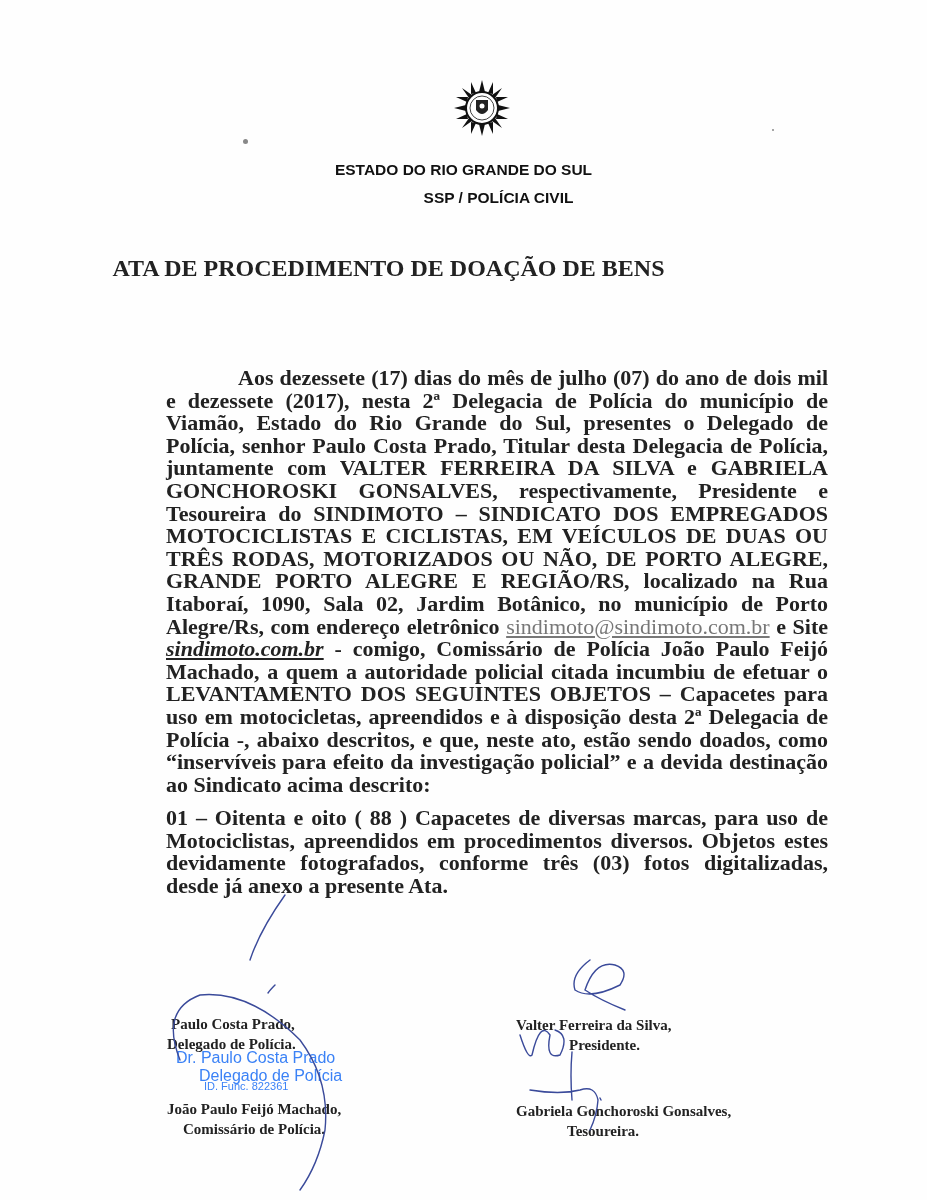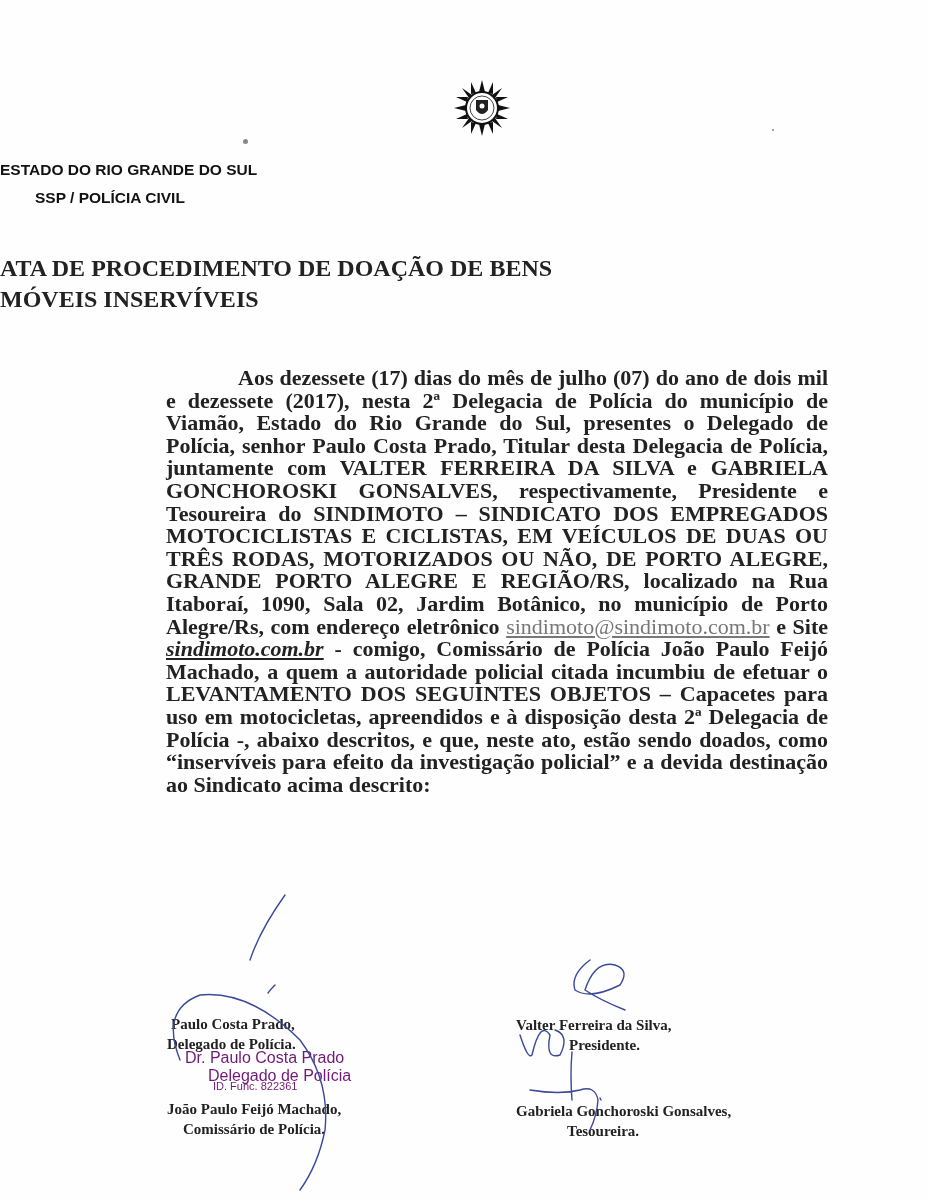--- a/index.html
+++ b/index.html
@@ -1,31 +1,31 @@
 <!DOCTYPE html>
 <html><head>
 <meta charset="utf-8">
 <style>
   html, body { margin: 0; padding: 0; background: #ffffff; }
   body { width: 927px; height: 1200px; position: relative; overflow: hidden; font-family: "Liberation Serif", serif; color: #1a1a1a; }
   .page { position: absolute; left: 0; top: 0; width: 927px; height: 1200px; background: #fefefe; }
   .speck { position: absolute; border-radius: 50%; background: #888; }
   .emblem { position: absolute; left: 452px; top: 78px; width: 60px; height: 60px; }
-  .header { position: absolute; left: 0; width: 927px; font-family: "Liberation Sans", sans-serif; font-weight: bold; font-size: 15.5px; color: #111; }
+  .header { position: absolute; left: 0; width: 927px; text-align: center; font-family: "Liberation Sans", sans-serif; font-weight: bold; font-size: 15.5px; color: #111; }
   .h1 { top: 161px; } .h2 { top: 189px; padding-left: 35px; } .h3 { top: 203px; }
-  .title { position: absolute; left: 0; width: 777px; font-family: "Liberation Serif", serif; font-weight: bold; font-size: 24px; color: #222; line-height: 32px; }
+  .title { position: absolute; left: 0; width: 777px; text-align: center; font-family: "Liberation Serif", serif; font-weight: bold; font-size: 24px; color: #222; line-height: 32px; }
   .t1 { top: 252px; } .t2 { top: 283px; }
   .body-text { position: absolute; left: 166px; width: 662px; font-size: 22px; line-height: 22.6px; text-align: justify; font-weight: bold; color: #222; }
   .p1 { top: 367px; text-indent: 72px; }
   .p2 { top: 807px; }
   .p3 { top: 926px; text-indent: 72px; }
   .email { text-decoration: underline; color: #777; font-weight: normal; }
   .site { text-decoration: underline; font-style: italic; }
   .sig { position: absolute; font-size: 15px; font-weight: bold; line-height: 20px; color: #222; text-align: right; }
-  .stamp { position: absolute; font-family: "Liberation Sans", sans-serif; color: #701a75; text-align: center; margin-left: 9px; }
+  .stamp { position: absolute; font-family: "Liberation Sans", sans-serif; color: #3b82f6; text-align: center; }
   svg.ink { position: absolute; left: 0; top: 0; width: 927px; height: 1200px; pointer-events: none; }
 </style>
 </head>
 <body>
 
 <div class="page">
 
   <div class="speck" style="left:243px;top:139px;width:5px;height:5px;"></div>
   <div class="speck" style="left:772px;top:129px;width:2px;height:2px;"></div>
 
@@ -51,24 +51,24 @@
     <circle cx="30" cy="30" r="16" fill="#fff" stroke="#111" stroke-width="2"></circle>
     <circle cx="30" cy="30" r="12" fill="none" stroke="#111" stroke-width="0.8"></circle>
     <path d="M24 22 L36 22 L36 32 Q30 40 24 32 Z" fill="#222"></path>
     <circle cx="30" cy="28" r="2.5" fill="#fff"></circle>
   </svg>
 
   <div class="header h1">ESTADO DO RIO GRANDE DO SUL</div>
   <div class="header h2">SSP / POLÍCIA CIVIL</div>
 
   <div class="title t1">ATA DE PROCEDIMENTO DE DOAÇÃO DE BENS</div>
-  <div class="title t2">MÓVEIS INSERVÍVEIS</div>
 
   <div class="body-text p1"><span>Aos dezessete (17) dias do mês de julho (07) do ano de dois mil e dezessete (2017), nesta 2ª Delegacia de Polícia do município de Viamão, Estado do Rio Grande do Sul, presentes o Delegado de Polícia, senhor Paulo Costa Prado, Titular desta Delegacia de Polícia, juntamente com VALTER FERREIRA DA SILVA e GABRIELA GONCHOROSKI GONSALVES, respectivamente, Presidente e Tesoureira do SINDIMOTO – SINDICATO DOS EMPREGADOS MOTOCICLISTAS E CICLISTAS, EM VEÍCULOS DE DUAS OU TRÊS RODAS, MOTORIZADOS OU NÃO, DE PORTO ALEGRE, GRANDE PORTO ALEGRE E REGIÃO/RS, localizado na Rua Itaboraí, 1090, Sala 02, Jardim Botânico, no município de Porto Alegre/Rs, com endereço eletrônico </span><span class="email">sindimoto@sindimoto.com.br</span><span> e Site </span><span class="site">sindimoto.com.br</span><span> - comigo, Comissário de Polícia João Paulo Feijó Machado, a quem a autoridade policial citada incumbiu de efetuar o LEVANTAMENTO DOS SEGUINTES OBJETOS – Capacetes para uso em motocicletas, apreendidos e à disposição desta 2ª Delegacia de Polícia -, abaixo descritos, e que, neste ato, estão sendo doados, como “inservíveis para efeito da investigação policial” e a devida destinação ao Sindicato acima descrito:</span></div>
 
+  <div class="body-text p2">01 – Oitenta e oito ( 88 ) Capacetes de diversas marcas, para uso de Motociclistas, apreendidos em procedimentos diversos. Objetos estes devidamente fotografados, conforme três (03) fotos digitalizadas, desde já anexo a presente Ata.</div>
 
 
   <div class="sig" style="left:171px;top:1014px;">Paulo Costa Prado,</div>
   <div class="sig" style="left:167px;top:1034px;">Delegado de Polícia.</div>
 
   <div class="stamp" style="left:176px;top:1049px;font-size:16px;">Dr. Paulo Costa Prado</div>
   <div class="stamp" style="left:199px;top:1067px;font-size:16px;">Delegado de Polícia</div>
   <div class="stamp" style="left:204px;top:1080px;font-size:11px;">ID. Func. 822361</div>
 
   <div class="sig" style="left:167px;top:1099px;">João Paulo Feijó Machado,</div>

